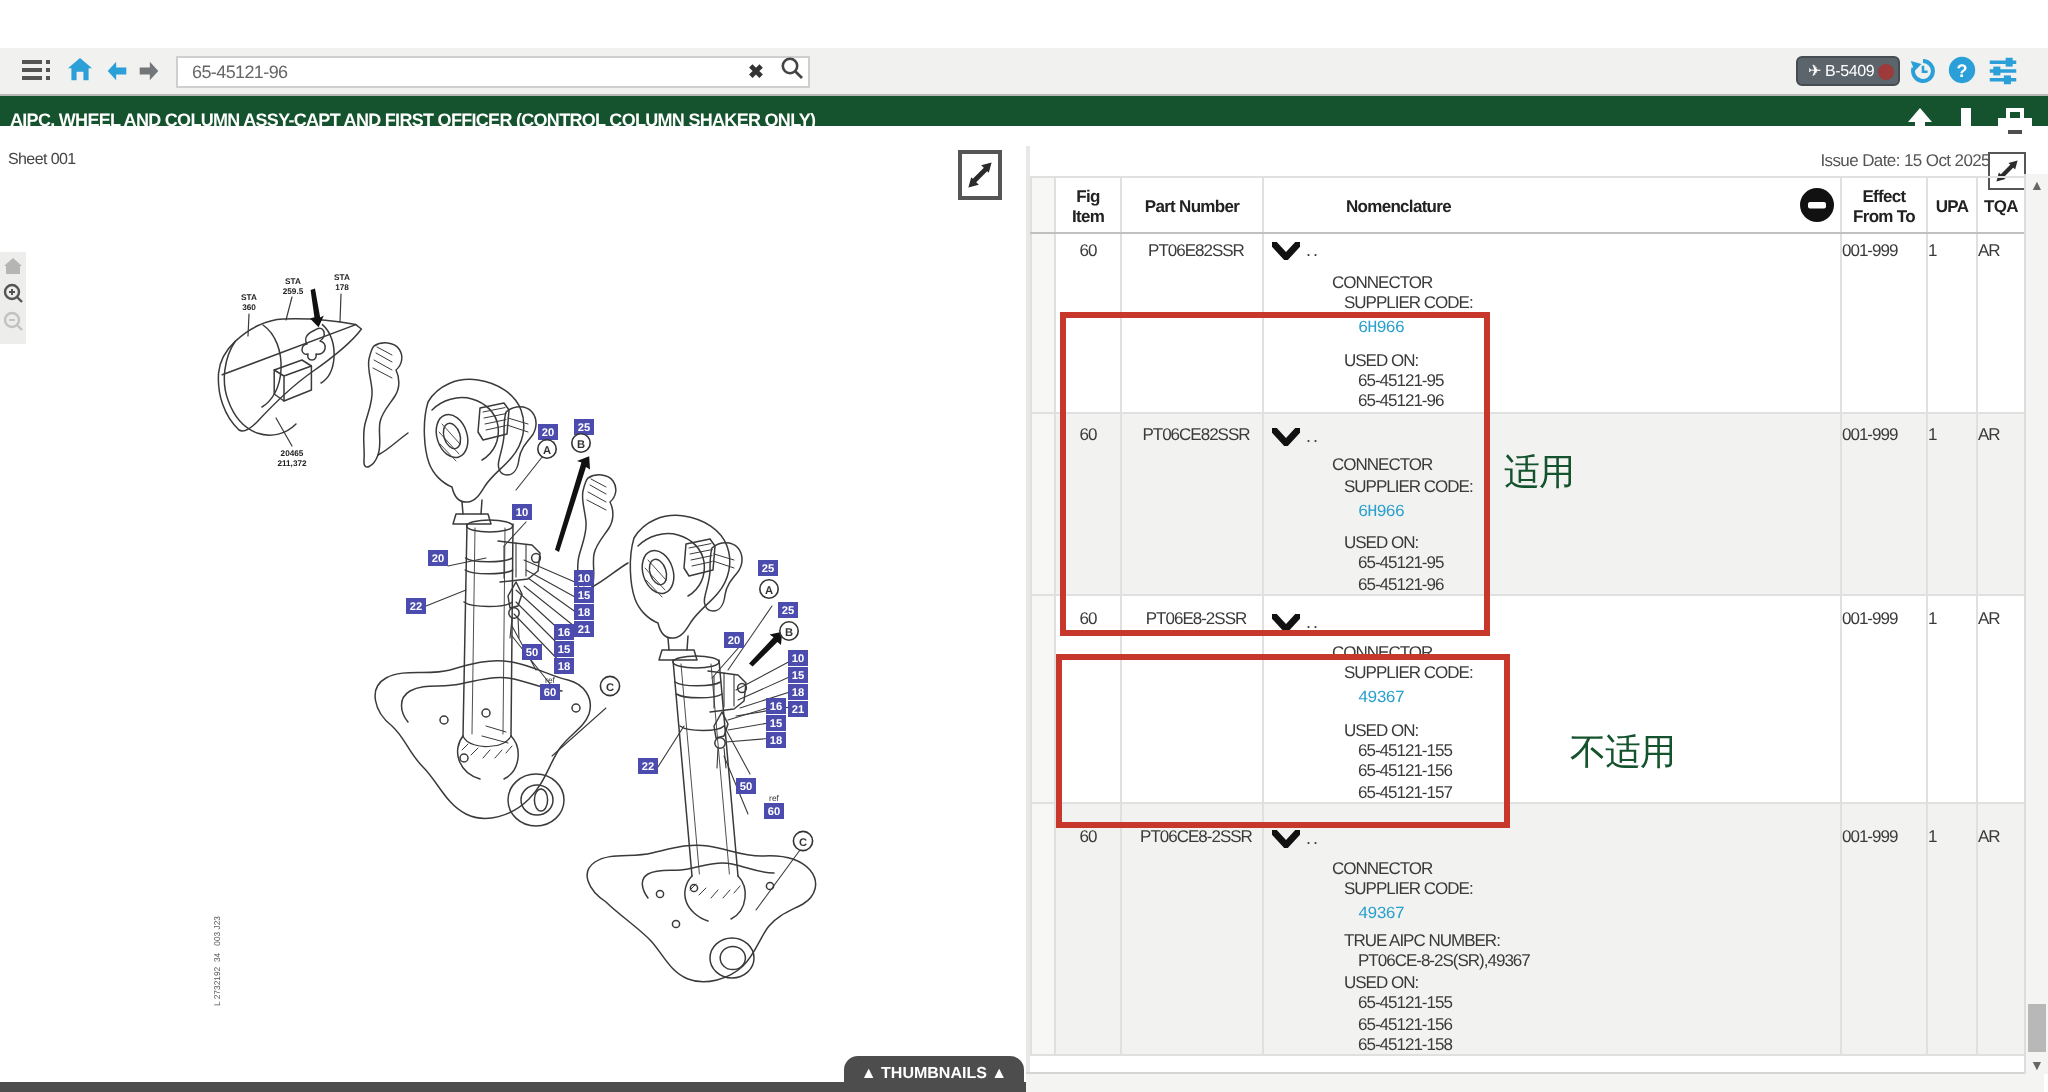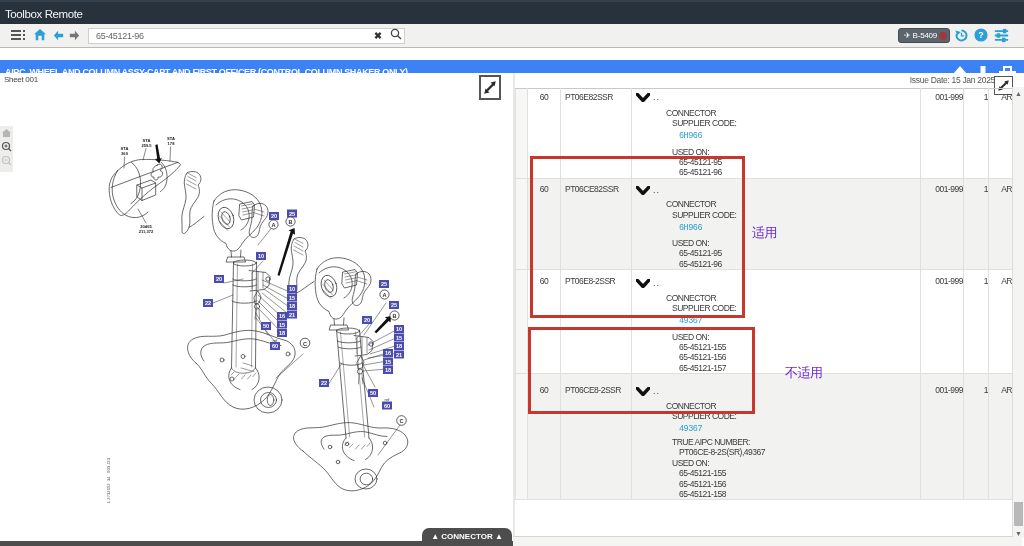--- a/index.html
+++ b/index.html
@@ -20,22 +20,22 @@
   background:#fff; border:1px solid #cfcfcd; font-size:9px; letter-spacing:-0.3px; color:#666;
   line-height:14px; padding-left:7px; }
 #sb-x { position:absolute; left:374px; top:6px; font-size:9.5px; color:#333; font-weight:bold;}
 #badge { position:absolute; left:898px; top:4px; width:52px; height:15px;
   background:#5d656c; border:1px solid #454c52; border-radius:3px; color:#fff;
   font-size:8px; letter-spacing:-0.2px; line-height:13px; text-align:left; padding-left:5px; }
 #badge .reddot { position:absolute; right:2px; top:3px; width:8px; height:8px; border-radius:50%;
   background:#a83232; opacity:0.85; }
 
 
-#titlebar { position:absolute; left:0; top:60px; width:1024px; height:15px;
-  background:#3b82f6; color:#fff; font-size:9px; letter-spacing:-0.35px; font-weight:bold;
+#titlebar { position:absolute; left:0; top:48px; width:1024px; height:15px;
+  background:#14532d; color:#fff; font-size:9px; letter-spacing:-0.35px; font-weight:bold;
   line-height:25px; padding-left:5px; }
 #titlebar u { text-decoration:underline; }
 #tb-icons { position:absolute; right:6px; top:0; height:25px; color:#fff; }
 
 
 #leftpanel { position:absolute; left:0; top:73px; width:513px; height:520px; background:#fff; }
 #sheet { position:absolute; left:4px; top:2px; font-size:8px; letter-spacing:-0.3px; color:#444; }
 #lp-expand { position:absolute; left:479px; top:2px; width:22px; height:25px;
   background:#fff; border:2px solid #555; }
 #sidebar { position:absolute; left:0; top:53px; width:13px; height:46px; background:#ededeb; }
@@ -50,22 +50,22 @@
 #rp-expand { position:absolute; left:481px; top:3px; width:19px; height:19px;
   background:#fff; border:1px solid #555; }
 
 
 #tbl { position:absolute; left:2px; top:15px; width:497px; border-collapse:collapse;
   table-layout:fixed; font-size:8.5px; letter-spacing:-0.5px; color:#3a3a3a; }
 #tbl td, #tbl th { border:1px solid #e0e0e0; padding:0; vertical-align:top; overflow:hidden; }
 #tbl tr.rowline td { border-top:1px solid #c8c8c8; }
 #tbl th { border-bottom:1px solid #c0c0c0; font-size:8.5px; letter-spacing:-0.35px; color:#222; vertical-align:middle; line-height:10px; }
 .figc { text-align:center; padding-top:3px !important; }
-.pn { padding:3px 0 0 4px !important; white-space:nowrap; }
-.eff { text-align:right; padding-top:3px !important; }
+.pn { padding:3px 0 0 4px !important; white-space:nowrap;text-align:center; }
+.eff { text-align:left; padding-top:3px !important; }
 .gray { background:#f2f2f1; }
 .gut  { background:#f7f7f6; }
 .nom { position:relative; }
 .nomwrap { padding:3px 0 0 0; line-height:10.4px; }
 .nomwrap div { height:10.4px; }
 .nomwrap div.gap { height:2.6px; }
 .nomwrap div.gap2 { height:4.8px; }
 tr.rB .nomwrap { padding-top:4.5px; } tr.rC .nomwrap { padding-top:7px; } tr.rD .nomwrap { padding-top:10.5px; }
 tr.rB .figc, tr.rB .pn, tr.rB .eff { padding-top:5.5px !important; }
 tr.rC .figc, tr.rC .pn, tr.rC .eff { padding-top:6.5px !important; }
@@ -80,26 +80,25 @@
 .chev { position:absolute; left:4px; top:3.5px; width:14px; height:9px; }
 
 
 #sbar { position:absolute; left:499px; top:14px; width:12px; height:450px;
   background:#f4f4f3; border-left:1px solid #ddd; }
 #sbar .thumb { position:absolute; left:1px; top:415px; width:9px; height:24px; background:#b8b8b8; }
 #sbar .arr { position:absolute; left:2px; font-size:7px; color:#666; }
 
 
 .redrect { position:absolute; border:3.5px solid #c8372b; }
-.cnann { position:absolute; color:#6d28d9; font-size:13px; letter-spacing:-0.5px; }
+.cnann { position:absolute; color:#14532d; font-size:18px; letter-spacing:-0.5px; }
 </style>
 </head>
 <body>
 <div id="app">
-  <div id="topbar">Toolbox Remote</div>
 
   <div id="toolbar">
     <svg class="tbi" style="left:11px;top:5px" width="14" height="13" viewBox="0 0 14 13">
       <g stroke="#555" stroke-width="2">
           <path d="M0,2 H10 M0,6 H10 M0,10 H10"></path>
           <path d="M12,2 h2 M12,6 h2 M12,10 h2" stroke-width="2"></path>
         </g>
     </svg>
     <svg class="tbi" style="left:34px;top:5px" width="12" height="12" viewBox="0 0 14 14">
       <path d="M7 0 L14 6 H12 V13 H9 V8 H5 V13 H2 V6 H0 Z" fill="#2b9fd8"></path>
@@ -404,45 +403,59 @@
             <text x="373" y="322" fill="#fff">50</text>
           <text x="387" y="327.5" fill="#333" font-size="4.2" font-weight="normal">ref</text>
           <rect x="382" y="328.5" width="10" height="8" fill="#4c4cae"></rect>
             <text x="387" y="334.5" fill="#fff">60</text>
           <circle cx="401.5" cy="347.5" r="4.8" fill="#fff" stroke="#333" stroke-width="0.8"></circle>
             <text x="401.5" y="350" fill="#333">C</text>
         </g>
       </g>
     </svg>
     <div id="lp-bottom"></div>
-    <div id="thumbtab">▲ CONNECTOR ▲</div>
+    <div id="thumbtab">▲ THUMBNAILS ▲</div>
   </div>
 
   <div id="rightpanel">
     <div id="rp-bottomstrip"></div>
-    <div id="issuedate">Issue Date: 15 Jan 2025</div>
+    <div id="issuedate">Issue Date: 15 Oct 2025</div>
     <div id="rp-expand">
       <svg width="17" height="17" viewBox="0 0 18 18">
         <path d="M6 12 L12 6" stroke="#2b2b2b" stroke-width="2.2" fill="none"></path>
         <path d="M14.6 3.4 L9.8 4.7 L13.3 8.2 Z" fill="#2b2b2b"></path>
         <path d="M3.4 14.6 L8.2 13.3 L4.7 9.8 Z" fill="#2b2b2b"></path>
       </svg>
     </div>
 
     <table id="tbl">
       <colgroup>
         <col style="width:12px">
           <col style="width:33px">
           <col style="width:71px">
         <col style="width:289px">
           <col style="width:43px">
           <col style="width:25px">
           <col style="width:24px">
       </colgroup>
       <tbody>
+          <tr style="height:28px">
+        <th class="gut"></th>
+        <th>Fig<br>Item</th>
+        <th>Part Number</th>
+        <th style="position:relative;text-align:left;padding-left:41px">Nomenclature
+          <svg style="position:absolute;right:3px;top:5px" width="17" height="17" viewBox="0 0 17 17">
+            <circle cx="8.5" cy="8.5" r="8.5" fill="#111"></circle>
+            <rect x="4" y="7" width="9" height="3.2" rx="1" fill="#fff"></rect>
+          </svg>
+        </th>
+        <th>Effect<br>From To</th>
+        <th>UPA</th>
+        <th>TQA</th>
+      </tr>
       <tr class="rowline rA" style="height:82px">
         <td class="gut"></td>
             <td class="figc">60</td>
             <td class="pn">PT06E82SSR</td>
         <td class="nom">
               <svg class="chev" viewBox="0 0 14 9">
                 <path d="M1 1 L7 7.5 L13 1" fill="none" stroke="#111" stroke-width="3.4" stroke-linecap="round" stroke-linejoin="round"></path>
               </svg>
               <span class="dots" style="position:absolute;left:21px;top:2.5px;font-size:9px;letter-spacing:1px">..</span>
           <div class="nomwrap">

